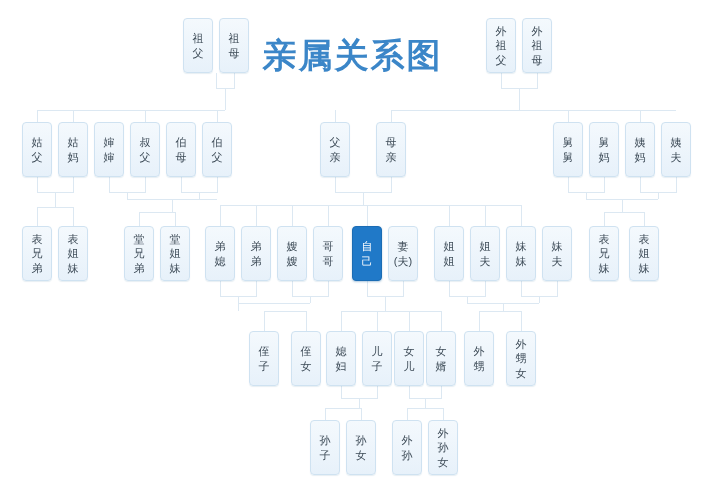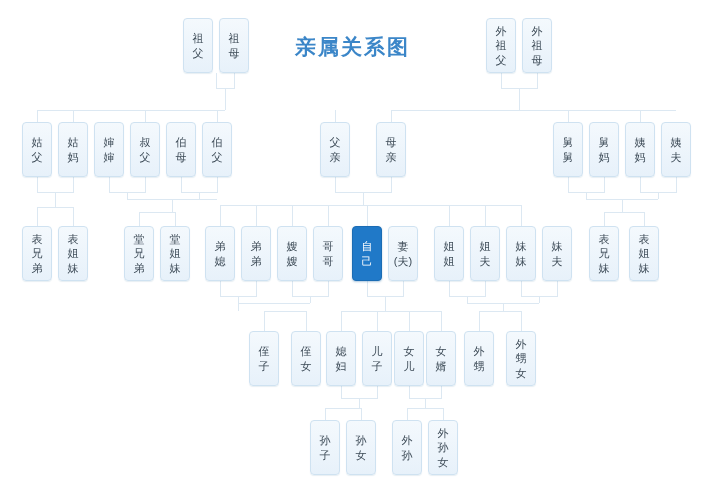--- a/index.html
+++ b/index.html
@@ -9,21 +9,21 @@
     font-family:"Liberation Sans","DejaVu Sans",sans-serif;
     overflow:hidden;
     position:relative;
   }
   #stage{position:absolute;left:0;top:0;width:705px;height:500px;}
   #wires{position:absolute;left:0;top:0;width:705px;height:500px;}
   .title{
     position:absolute;
     left:0;top:33px;width:705px;
     text-align:center;
-    font-size:21px;
+    font-size:34px;
     letter-spacing:2px;
     color:#3b86c8;
     font-weight:600;
     white-space:nowrap;
   }
   .node{
     position:absolute;
     box-sizing:border-box;
     background:linear-gradient(180deg,#f4f9fd 0%,#e7f1fa 100%);
     border:1px solid #cfe2f1;

